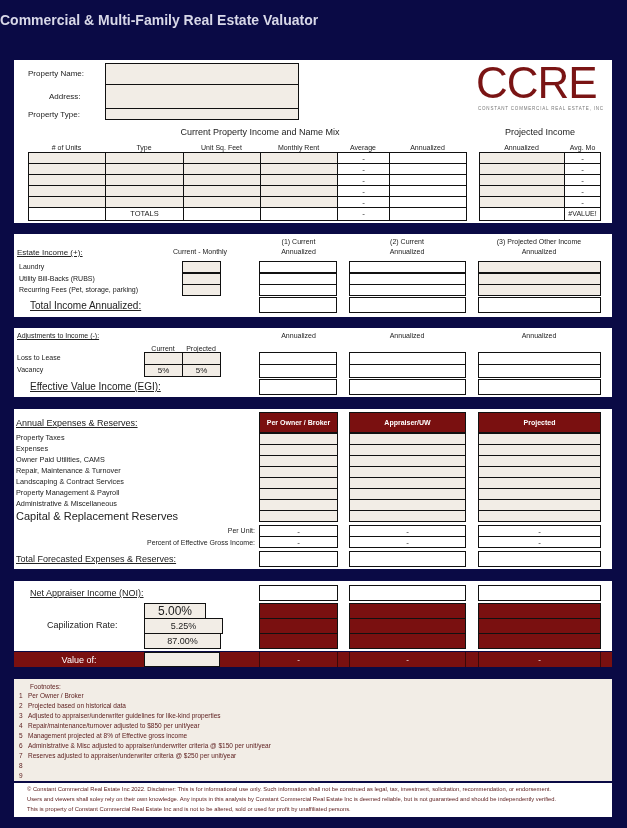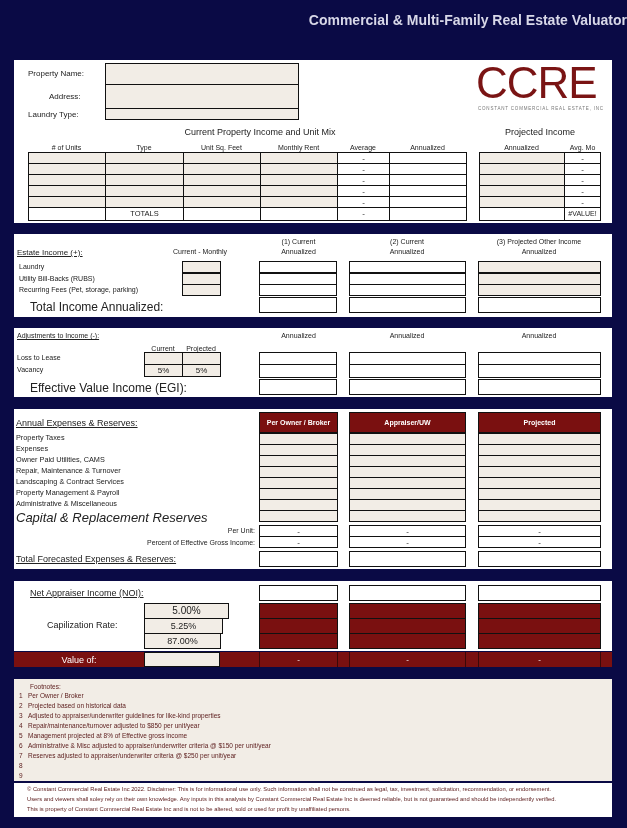--- a/index.html
+++ b/index.html
@@ -1,52 +1,52 @@
 <!DOCTYPE html>
 <html><head>
 <meta charset="utf-8">
 <style>
   * { box-sizing: border-box; margin: 0; padding: 0; }
   html, body { width: 627px; height: 828px; background: #0a0a45; overflow: hidden; }
   body { font-family: "Liberation Sans", sans-serif; color: #222; position: relative; }
   .abs { position: absolute; }
-  .title { left: 0; width: 627px; top: 12px; text-align: right; color: #d8d8e8; font-size: 14px; font-weight: bold; }
+  .title { left: 0; width: 627px; top: 12px; text-align: left; color: #d8d8e8; font-size: 14px; font-weight: bold; }
   .panel { background: #fff; left: 14px; width: 598px; }
   .lbl { font-size: 8px; color: #222; white-space: nowrap; }
   .lbl-sm { font-size: 7px; color: #222; white-space: nowrap; }
-  .lbl-b { font-size: 12px; color: #222; white-space: nowrap; }
+  .lbl-b { font-size: 10px; color: #222; white-space: nowrap; text-decoration: underline; }
   .ul { text-decoration: underline; }
   .cell { position: absolute; border: 1px solid #111; background: #fff; font-size: 8px; text-align: center; line-height: 11px; }
   .tan { background: #f2ede6; }
   .maroon { background: #7a1010; }
   .hdr { background: #7a1010; color: #fff; font-size: 7px; font-weight: bold; text-align: center; border: 1px solid #111; position: absolute; }
   .ctr { text-align: center; }
   .foot { font-size: 6.5px; color: #5a1a1a; white-space: nowrap; }
   .disc { font-size: 5.8px; color: #5a1a1a; white-space: nowrap; }
   .logo { color: #7a1414; font-size: 44px; letter-spacing: -1px; font-family: "Liberation Sans", sans-serif; }
   .logo-sub { font-size: 4.5px; color: #777; letter-spacing: 0.8px; }
 </style>
 </head>
 <body>
 
 <div class="abs title">Commercial &amp; Multi-Family Real Estate Valuator</div>
 
 <div class="abs panel" style="top:60px;height:163px;"></div>
 
 <div class="abs lbl" style="left:28px;top:69px;">Property Name:</div>
 <div class="abs lbl" style="left:49px;top:92px;">Address:</div>
-<div class="abs lbl" style="left:28px;top:110px;">Laundry Type:</div>
+<div class="abs lbl" style="left:28px;top:110px;">Property Type:</div>
 <div class="cell tan" style="left:105px;top:63px;width:194px;height:22px;"></div>
 <div class="cell tan" style="left:105px;top:84px;width:194px;height:25px;"></div>
 <div class="cell tan" style="left:105px;top:108px;width:194px;height:12px;"></div>
 
 <div class="abs logo" style="left:476px;top:58px;">CCRE</div>
 <div class="abs logo-sub" style="left:478px;top:106px;">CONSTANT COMMERCIAL REAL ESTATE, INC</div>
 
-<div class="abs lbl ctr" style="left:150px;width:220px;top:127px;font-size:9px;">Current Property Income and Unit Mix</div>
+<div class="abs lbl ctr" style="left:150px;width:220px;top:127px;font-size:9px;">Current Property Income and Name Mix</div>
 <div class="abs lbl ctr" style="left:480px;width:120px;top:127px;font-size:9px;">Projected Income</div>
 
 <div class="abs lbl-sm ctr" style="left:28px;width:77px;top:144px;"># of Units</div>
 <div class="abs lbl-sm ctr" style="left:105px;width:78px;top:144px;">Type</div>
 <div class="abs lbl-sm ctr" style="left:183px;width:77px;top:144px;">Unit Sq. Feet</div>
 <div class="abs lbl-sm ctr" style="left:260px;width:77px;top:144px;">Monthly Rent</div>
 <div class="abs lbl-sm ctr" style="left:337px;width:52px;top:144px;">Average</div>
 <div class="abs lbl-sm ctr" style="left:389px;width:77px;top:144px;">Annualized</div>
 <div class="abs lbl-sm ctr" style="left:479px;width:85px;top:144px;">Annualized</div>
 <div class="abs lbl-sm ctr" style="left:564px;width:37px;top:144px;">Avg. Mo</div>
@@ -192,21 +192,21 @@
     <div class="cell tan" style="left:349px;top:477px;width:117px;height:12px;"></div>
     <div class="cell tan" style="left:478px;top:477px;width:123px;height:12px;"></div>
     <div class="abs lbl-sm" style="left:16px;top:488px;font-size:7.3px;">Property Management &amp; Payroll</div>
     <div class="cell tan" style="left:259px;top:488px;width:79px;height:12px;"></div>
     <div class="cell tan" style="left:349px;top:488px;width:117px;height:12px;"></div>
     <div class="cell tan" style="left:478px;top:488px;width:123px;height:12px;"></div>
     <div class="abs lbl-sm" style="left:16px;top:499px;font-size:7.3px;">Administrative &amp; Miscellaneous</div>
     <div class="cell tan" style="left:259px;top:499px;width:79px;height:12px;"></div>
     <div class="cell tan" style="left:349px;top:499px;width:117px;height:12px;"></div>
     <div class="cell tan" style="left:478px;top:499px;width:123px;height:12px;"></div>
-    <div class="abs lbl-sm" style="left:16px;top:510px;font-size:13px;font-style:italic;">Capital &amp; Replacement Reserves</div>
+    <div class="abs lbl-sm" style="left:16px;top:510px;font-size:11px;">Capital &amp; Replacement Reserves</div>
     <div class="cell tan" style="left:259px;top:510px;width:79px;height:12px;"></div>
     <div class="cell tan" style="left:349px;top:510px;width:117px;height:12px;"></div>
     <div class="cell tan" style="left:478px;top:510px;width:123px;height:12px;"></div>
   </div>
 <div class="abs lbl-sm" style="left:14px;width:241px;text-align:right;top:527px;">Per Unit:</div>
 <div class="abs lbl-sm" style="left:14px;width:241px;text-align:right;top:539px;">Percent of Effective Gross Income:</div>
 <div id="expense-summary">
     <div class="cell" style="left:259px;top:525px;width:79px;height:12px;">-</div>
     <div class="cell" style="left:259px;top:536px;width:79px;height:12px;">-</div>
     <div class="cell" style="left:259px;top:551px;width:79px;height:16px;"></div>
@@ -219,21 +219,21 @@
   </div>
 <div class="abs lbl ul" style="left:16px;top:554px;font-size:9px;">Total Forecasted Expenses &amp; Reserves:</div>
 
 <div class="abs panel" style="top:581px;height:70px;"></div>
 <div class="abs lbl ul" style="left:30px;top:588px;font-size:9px;">Net Appraiser Income (NOI):</div>
 <div class="abs lbl" style="left:47px;top:620px;font-size:9px;">Capilization Rate:</div>
 <div id="noi-rows">
     <div class="cell" style="left:259px;top:585px;width:79px;height:16px;"></div>
     <div class="cell" style="left:349px;top:585px;width:117px;height:16px;"></div>
     <div class="cell" style="left:478px;top:585px;width:123px;height:16px;"></div>
-    <div class="cell tan" style="left:144px;top:603px;width:85px;height:16px;font-size:10px;line-height:14px;">5.00%</div>
+    <div class="cell tan" style="left:144px;top:603px;width:62px;height:16px;font-size:12px;line-height:14px;">5.00%</div>
     <div class="cell maroon" style="left:259px;top:603px;width:79px;height:16px;"></div>
     <div class="cell maroon" style="left:349px;top:603px;width:117px;height:16px;"></div>
     <div class="cell maroon" style="left:478px;top:603px;width:123px;height:16px;"></div>
     <div class="cell tan" style="left:144px;top:618px;width:79px;height:16px;font-size:9px;line-height:14px;">5.25%</div>
     <div class="cell maroon" style="left:259px;top:618px;width:79px;height:16px;"></div>
     <div class="cell maroon" style="left:349px;top:618px;width:117px;height:16px;"></div>
     <div class="cell maroon" style="left:478px;top:618px;width:123px;height:16px;"></div>
     <div class="cell tan" style="left:144px;top:633px;width:77px;height:16px;font-size:9px;line-height:14px;">87.00%</div>
     <div class="cell maroon" style="left:259px;top:633px;width:79px;height:16px;"></div>
     <div class="cell maroon" style="left:349px;top:633px;width:117px;height:16px;"></div>

